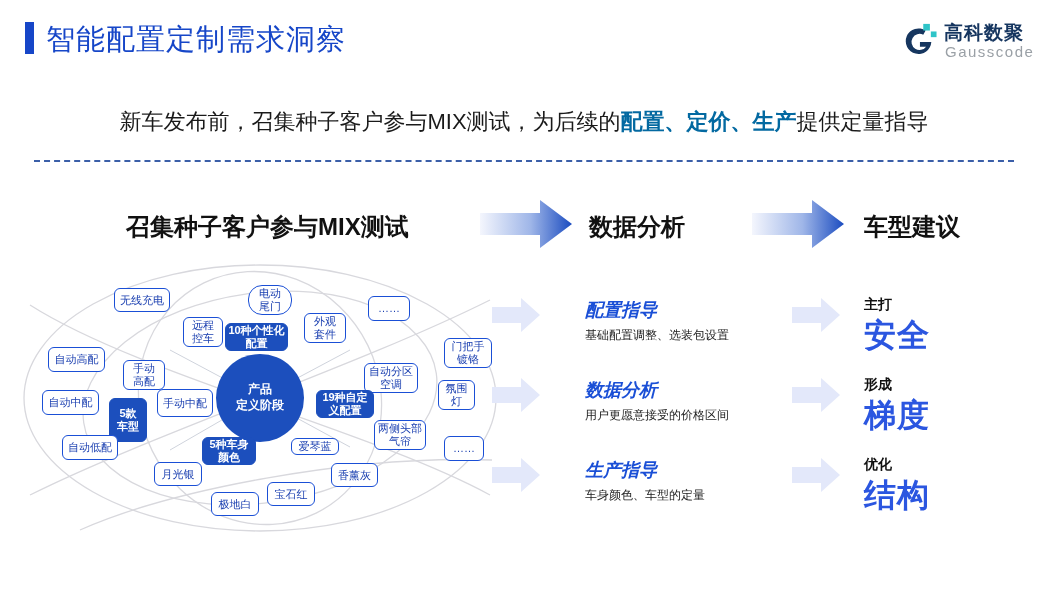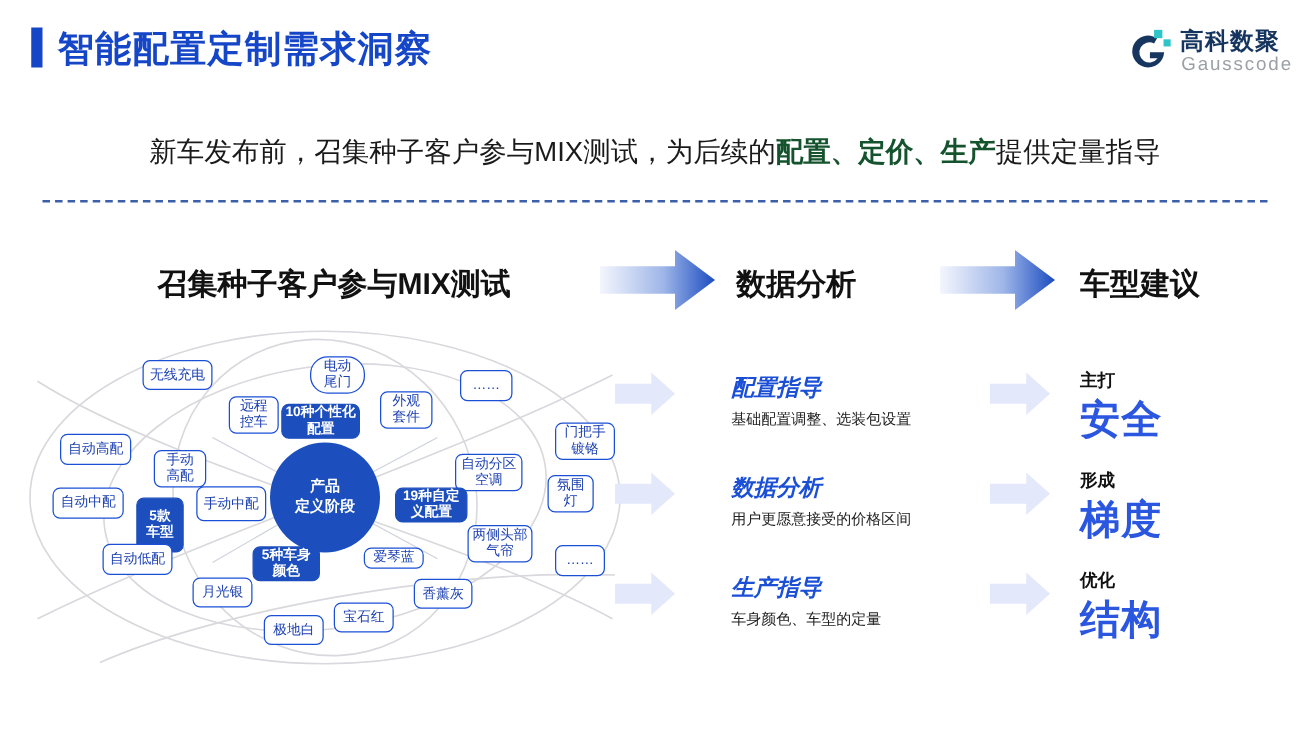--- a/index.html
+++ b/index.html
@@ -8,30 +8,30 @@
     background:#ffffff;
     font-family:"Liberation Sans","DejaVu Sans",sans-serif;
     overflow:hidden;
     position:relative;
   }
   .slide{position:absolute;inset:0;}
 
   
   .header{position:absolute;left:0;top:0;width:1048px;height:78px;}
   .title-bar{position:absolute;left:25px;top:22px;width:9px;height:32px;background:#1646c8;}
-  .title-text{position:absolute;left:46px;top:20px;font-size:29px;font-weight:bold;color:#1646c8;letter-spacing:1px;white-space:nowrap;}
+  .title-text{position:absolute;left:46px;top:20px;font-size:29px;font-weight:normal;color:#1646c8;letter-spacing:1px;white-space:nowrap;}
 
   .logo{position:absolute;right:18px;top:18px;width:130px;height:46px;}
   .logo-mark{position:absolute;left:0;top:4px;width:38px;height:36px;}
   .logo-cn{position:absolute;left:44px;top:2px;font-size:19px;font-weight:bold;color:#15355f;letter-spacing:1px;white-space:nowrap;}
   .logo-en{position:absolute;left:45px;top:25px;font-size:15px;color:#9aa0a6;letter-spacing:1.5px;white-space:nowrap;}
 
   
   .subtitle{position:absolute;left:0;top:107px;width:1048px;text-align:center;font-size:22px;color:#1a1a1a;white-space:nowrap;}
-  .subtitle b{color:#14532d;font-weight:bold;}
+  .subtitle b{color:#0369a1;font-weight:bold;}
   .divider{position:absolute;left:34px;top:160px;width:980px;height:0;border-top:2px dashed #3b5fa8;}
 
   
   .stage-h{position:absolute;font-size:24px;font-weight:bold;color:#111;white-space:nowrap;}
   .stage-h1{left:126px;top:211px;}
   .stage-h2{left:589px;top:211px;}
   .stage-h3{left:864px;top:211px;}
 
   .big-arrow{position:absolute;top:200px;width:92px;height:48px;}
 
@@ -163,21 +163,21 @@
         <div class="node" style="left: 418px; top: 125px; width: 37px; height: 30px;">氛围
 灯</div>
         <div class="node" style="left: 22px; top: 135px; width: 57px; height: 25px;">自动中配</div>
         <div class="node" style="left: 137px; top: 134px; width: 56px; height: 28px;">手动中配</div>
         <div class="node solid" style="left: 89px; top: 143px; width: 38px; height: 44px;">5款
 车型</div>
         <div class="node solid" style="left: 296px; top: 135px; width: 58px; height: 28px;">19种自定
 义配置</div>
         <div class="node" style="left: 354px; top: 165px; width: 52px; height: 30px;">两侧头部
 气帘</div>
-        <div class="node" style="left: 42px; top: 180px; width: 56px; height: 25px; margin-left: 20px;">自动低配</div>
+        <div class="node" style="left: 42px; top: 180px; width: 56px; height: 25px;">自动低配</div>
         <div class="node" style="left: 424px; top: 181px; width: 40px; height: 25px;">……</div>
         <div class="node solid" style="left: 182px; top: 182px; width: 54px; height: 28px;">5种车身
 颜色</div>
         <div class="node" style="left: 271px; top: 183px; width: 48px; height: 17px;">爱琴蓝</div>
         <div class="node" style="left: 311px; top: 208px; width: 47px; height: 24px;">香薰灰</div>
         <div class="node" style="left: 134px; top: 207px; width: 48px; height: 24px;">月光银</div>
         <div class="node" style="left: 247px; top: 227px; width: 48px; height: 24px;">宝石红</div>
         <div class="node" style="left: 191px; top: 237px; width: 48px; height: 24px;">极地白</div>
       </div>
   </div>

